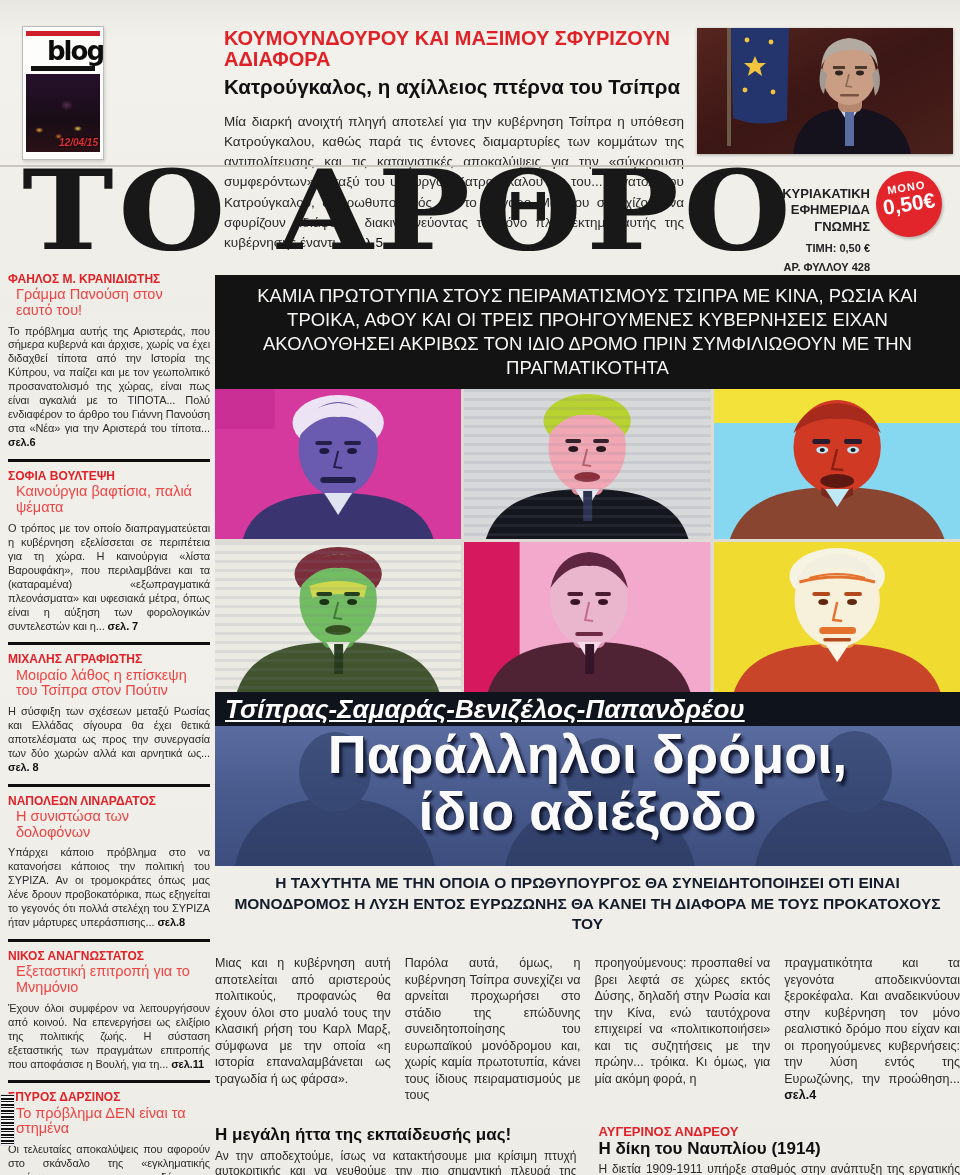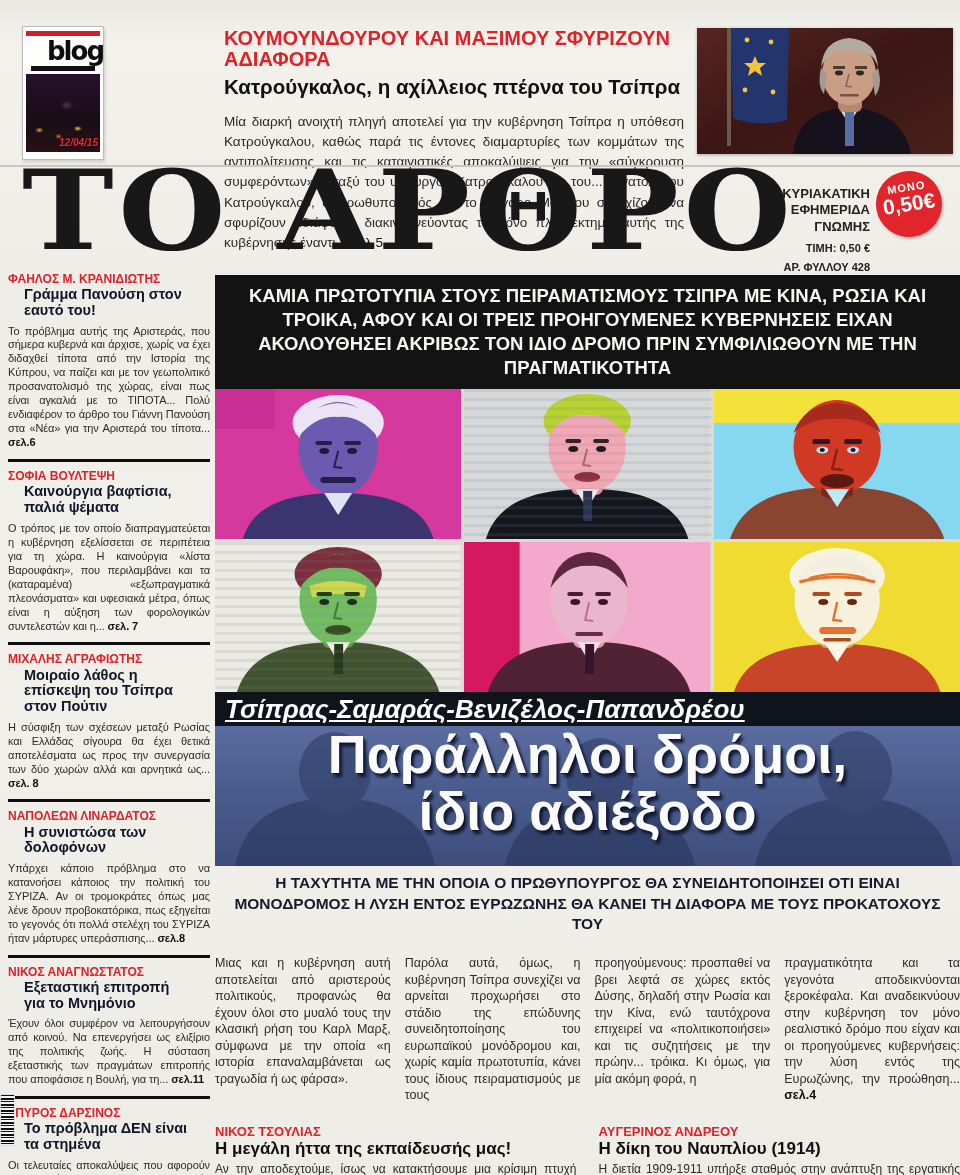--- a/index.html
+++ b/index.html
@@ -36,29 +36,29 @@
   .mast-info{left:755px;top:186px;width:115px;text-align:right;font-weight:bold;color:#222;}
   .mast-info .big{font-size:13px;line-height:1.25;}
   .mast-info .small{font-size:11px;line-height:1.1;margin-top:7px;}
   .price-badge{left:876px;top:171px;width:66px;height:66px;border-radius:50%;background:#e2242b;color:#fff;text-align:center;transform:rotate(-9deg);box-shadow:1px 2px 3px rgba(0,0,0,.25);}
   .price-badge .mono{font-size:11px;font-weight:bold;margin-top:10px;letter-spacing:1px;}
   .price-badge .val{font-size:21px;font-weight:900;line-height:1;}
 
   
   .left-col{left:8px;top:273px;width:202px;}
   .lc-author{color:#e02127;font-weight:bold;font-size:12px;line-height:1.1;margin:0 0 1px;}
-  .lc-title{color:#0f172a;font-weight:bold;font-size:14.5px;line-height:1.08;margin:0 16px 6px;}
+  .lc-title{color:#ef4444;font-weight:normal;font-size:14.5px;line-height:1.08;margin:0 8px 6px;}
   .lc-body{font-size:11px;line-height:1.27;text-align:justify;margin:0;color:#2b2b2b;letter-spacing:-.1px;}
   .lc-page{font-weight:bold;color:#111;}
   .lc-divider{border-top:3px solid #0e0e0e;margin:9px 0 8px;}
   .barcode{left:1px;top:1095px;width:13px;height:50px;background:repeating-linear-gradient(180deg,#111 0 1px,#f6f6f6 1px 3px,#111 3px 5px,#f6f6f6 5px 6px);outline:1px solid #ddd;}
 
   
   .main{left:215px;top:275px;width:745px;}
-  .kicker-band{background:#131313;color:#f7f7f5;font-weight:bold;font-size:18.5px;line-height:1.3;text-align:center;padding:9px 22px;}
+  .kicker-band{background:#131313;color:#f7f7f5;font-weight:normal;font-size:18.5px;line-height:1.3;text-align:center;padding:9px 22px;}
   .collage{display:grid;grid-template-columns:1fr 1fr 1fr;grid-template-rows:150px 150px;gap:3px;background:#dddbd4;}
   .collage svg{display:block;width:100%;height:100%;}
   .cell{position:relative;overflow:hidden;}
   .ghost::after{content:"";position:absolute;inset:0;background:repeating-linear-gradient(180deg,rgba(120,125,140,.14) 0 3px,rgba(0,0,0,0) 3px 9px);pointer-events:none;}
   .names-band{background:#0f131b;color:#fff;font-weight:bold;font-style:italic;font-size:26px;line-height:34px;height:34px;padding:0 10px;text-decoration:underline;white-space:nowrap;overflow:hidden;}
   .headline-block{position:relative;height:140px;background:linear-gradient(180deg,#5b6da0 0,#4a5c8e 45%,#3d4e7e 100%);text-align:center;overflow:hidden;}
   .headline-sil{position:absolute;inset:0;opacity:.55;}
   .headline-text{position:relative;color:#fbfbfd;font-weight:700;font-size:54px;line-height:1.06;text-shadow:3px 4px 3px rgba(12,18,40,.85),1px 1px 0 rgba(12,18,40,.9);}
   .subhead{color:#141b2b;font-weight:bold;font-size:15.5px;line-height:1.32;text-align:center;padding:7px 6px 5px;}
   .intro-cols{display:grid;grid-template-columns:repeat(4,1fr);gap:14px;margin-top:3px;}
@@ -325,21 +325,20 @@
   <div class="intro-cols">
     <p class="intro-col">Μιας και η κυβέρνηση αυτή αποτελείται από αριστερούς πολιτικούς, προφανώς θα έχουν όλοι στο μυαλό τους την κλασική ρήση του Καρλ Μαρξ, σύμφωνα με την οποία «η ιστορία επαναλαμβάνεται ως τραγωδία ή ως φάρσα».</p>
     <p class="intro-col">Παρόλα αυτά, όμως, η κυβέρνηση Τσίπρα συνεχίζει να αρνείται προχωρήσει στο στάδιο της επώδυνης συνειδητοποίησης του ευρωπαϊκού μονόδρομου και, χωρίς καμία πρωτοτυπία, κάνει τους ίδιους πειραματισμούς με τους</p>
     <p class="intro-col">προηγούμενους: προσπαθεί να βρει λεφτά σε χώρες εκτός Δύσης, δηλαδή στην Ρωσία και την Κίνα, ενώ ταυτόχρονα επιχειρεί να «πολιτικοποιήσει» και τις συζητήσεις με την πρώην... τρόικα. Κι όμως, για μία ακόμη φορά, η</p>
     <p class="intro-col"><span>πραγματικότητα και τα γεγονότα αποδεικνύονται ξεροκέφαλα. Και αναδεικνύουν στην κυβέρνηση τον μόνο ρεαλιστικό δρόμο που είχαν και οι προηγούμενες κυβερνήσεις: την λύση εντός της Ευρωζώνης, την προώθηση...</span> <span class="intro-page">σελ.4</span></p>
   </div>
 
   <div class="bottom-grid">
     <div>
       <div>
-        <p class="bt-author">ΝΙΚΟΣ ΤΣΟΥΛΙΑΣ</p>
         <p class="bt-title">Η μεγάλη ήττα της εκπαίδευσής μας!</p>
         <p class="bt-body"><span>Αν την αποδεχτούμε, ίσως να κατακτήσουμε μια κρίσιμη πτυχή αυτοκριτικής και να γευθούμε την πιο σημαντική πλευρά της επαγγελματικής μας αυτογνωσίας. Αν τη «συζητήσουμε», ίσως να αναζητήσουμε κάποια λύση που θα...</span> </p>
       </div>
 
     </div>
     <div>
       <div>
         <p class="bt-author">ΑΥΓΕΡΙΝΟΣ ΑΝΔΡΕΟΥ</p>
         <p class="bt-title">Η δίκη του Ναυπλίου (1914)</p>
         <p class="bt-body"><span>Η διετία 1909-1911 υπήρξε σταθμός στην ανάπτυξη της εργατικής τάξης στην Ελλάδα. Εκτός από υποτυπώδη νομοθετικά μέτρα προστασίας της εργασίας (Κυριακή αργία, οκτάωρο, απαγόρευση εργασίας ανηλίκων) εμφανίζεται...</span> </p>

